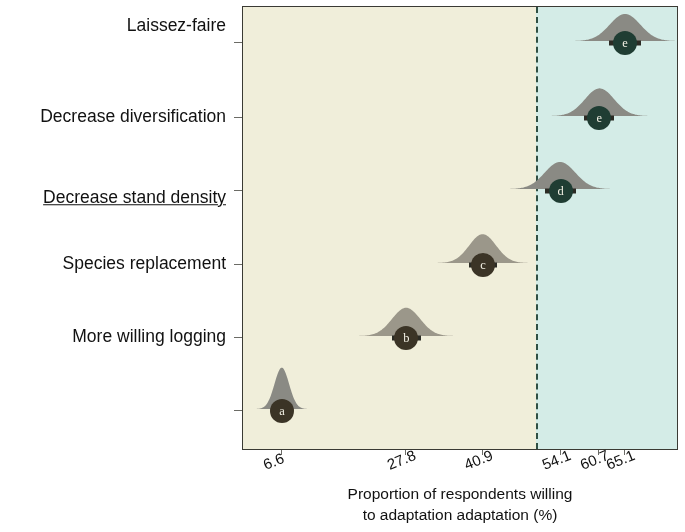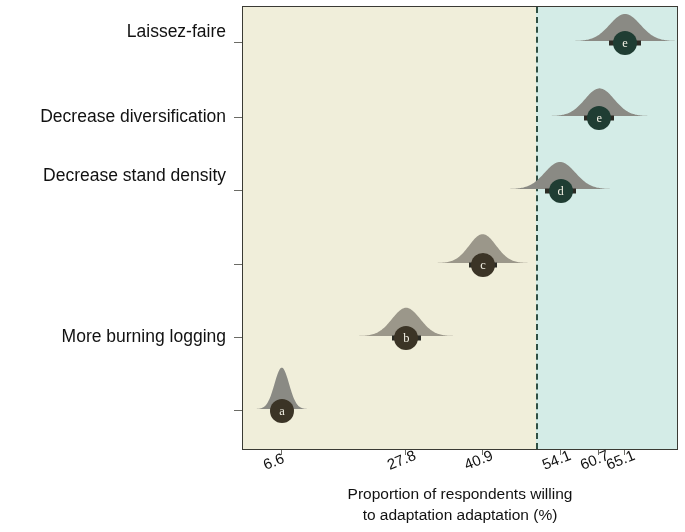--- a/index.html
+++ b/index.html
@@ -137,24 +137,25 @@
     color: #f2f0e4;
     font-family: "Liberation Serif", serif;
   }
 </style>
 </head>
 <body>
 
 <div id="figure">
 
   <div class="ylabels">
-      <div class="ylabel" style="top: 32px;">Laissez-faire</div>
+      <div class="ylabel" style="top: 26px;">Laissez-faire</div>
       <div class="ylabel" style="top: 117px;">Decrease diversification</div>
-      <div class="ylabel" style="top: 176px;">Decrease stand density</div>
-      <div class="ylabel" style="top: 337px;">More burning logging</div>
+      <div class="ylabel" style="top: 198px; text-decoration: underline;">Decrease stand density</div>
+      <div class="ylabel" style="top: 264px;">Species replacement</div>
+      <div class="ylabel" style="top: 337px;">More willing logging</div>
     </div>
 
   <div id="yticks">
       <div class="ytick" style="top: 42px;"></div>
       <div class="ytick" style="top: 117px;"></div>
       <div class="ytick" style="top: 190px;"></div>
       <div class="ytick" style="top: 264px;"></div>
       <div class="ytick" style="top: 337px;"></div>
       <div class="ytick" style="top: 410px;"></div>
     </div>

